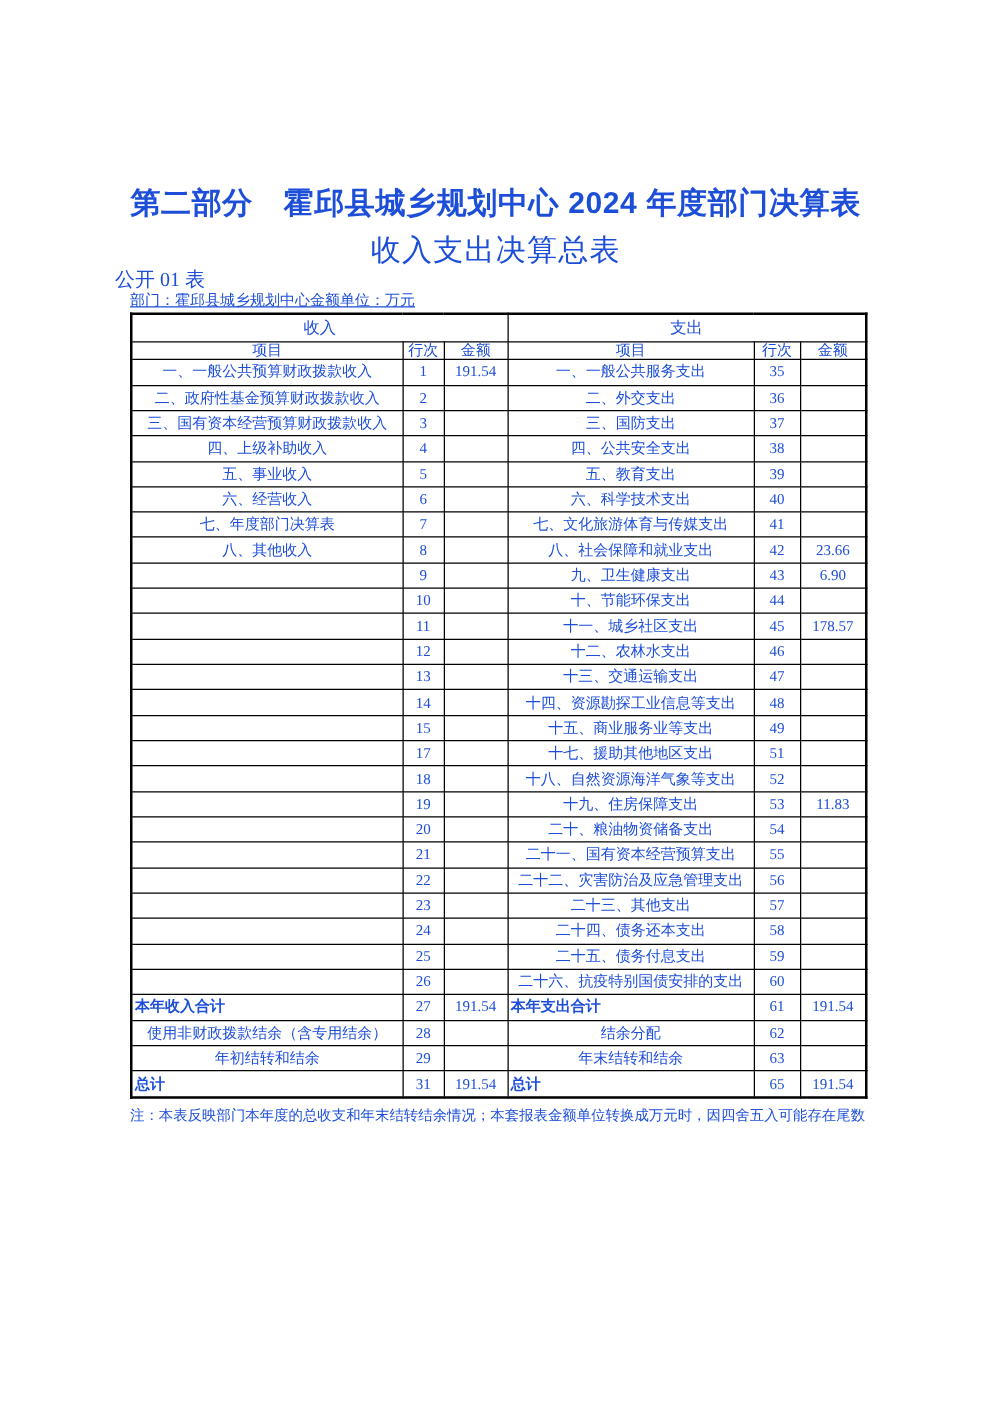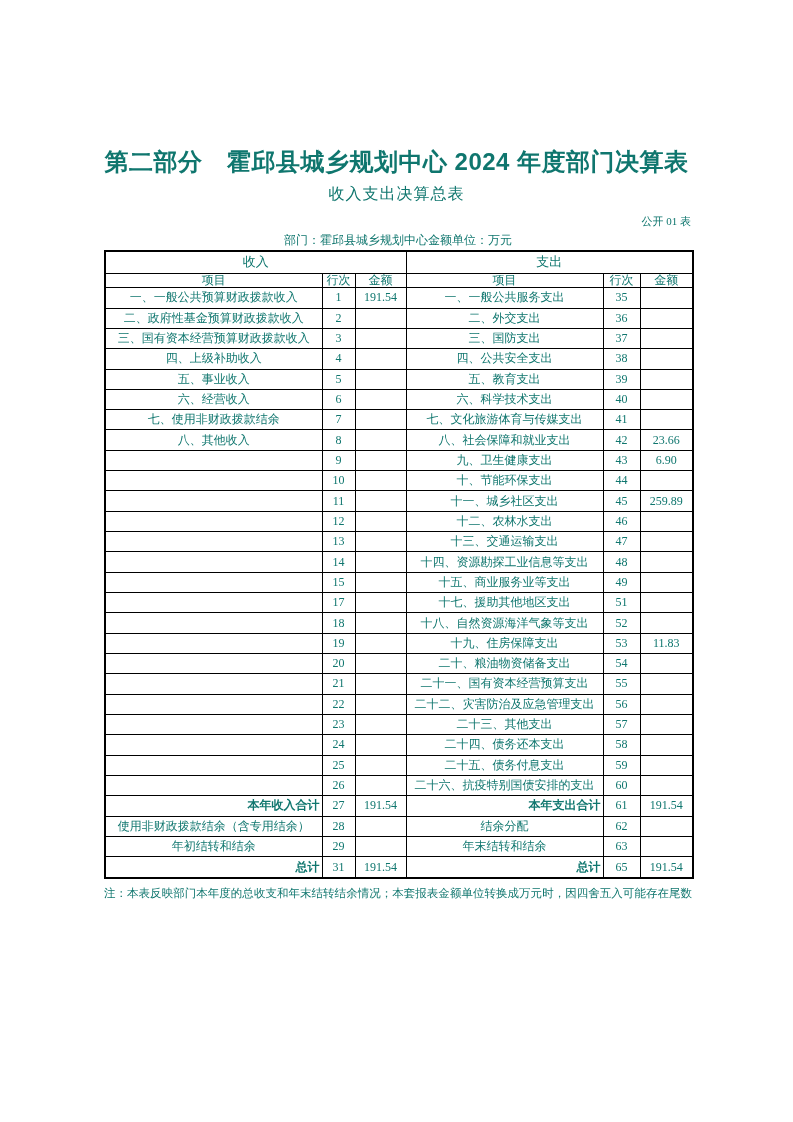--- a/index.html
+++ b/index.html
@@ -1,64 +1,65 @@
 <!DOCTYPE html>
 <html><head>
 <meta charset="utf-8">
 <style>
   html,body { margin:0; padding:0; background:#ffffff; }
   .page {
     position:relative;
     width:793px; height:902px;
     background:#ffffff;
-    color:#0f766e;
+    color:#1d4ed8;
     font-family:"Liberation Serif","DejaVu Serif",serif;
     overflow:hidden;
   }
   .doc-title {
     position:absolute; top:146px; left:0; width:100%;
     text-align:center;
     font-family:"Liberation Sans","DejaVu Sans",sans-serif;
     font-weight:bold; font-size:24px; letter-spacing:0.5px;
     margin:0;
   }
   .doc-subtitle {
     position:absolute; top:184px; left:0; width:100%;
     text-align:center;
-    font-weight:normal; font-size:16px; letter-spacing:1px;
+    font-weight:normal; font-size:24px; letter-spacing:1px;
     margin:0;
   }
   .table-code {
-    position:absolute; top:214px; left:103px; width:588px;
-    text-align:right; font-size:11px;
+    position:absolute; top:214px; left:92px; width:588px;
+    text-align:left; font-size:16px;
   }
   .meta-line {
     position:absolute; top:232px; left:104px; width:588px;
-    display:flex; justify-content:center;
+    display:flex; justify-content:flex-start;
     font-size:12px;
+    text-decoration:underline;
   }
   table.budget {
     position:absolute; left:104px; top:250px;
     width:588px; height:629px;
     border-collapse:collapse; table-layout:fixed;
     font-size:12px; line-height:1.1;
     border:2px solid #000;
   }
   table.budget th, table.budget td {
     border:1px solid #000;
     padding:0 2px;
     white-space:nowrap; overflow:hidden;
     font-weight:normal;
     text-align:center;
   }
   tr.section-row th { font-size:13px; height:21px;margin-top:12px; }
   td.item { text-align:left; }
   td.amt  { text-align:right; padding-right:2px; }
   td.line { text-align:center; }
-  tr.total-row td.item { font-weight:bold; text-align:right; }
+  tr.total-row td.item { font-weight:bold; text-align:left; }
   .footnote {
     position:absolute; top:882px; left:104px; width:588px;
     font-size:11.5px; line-height:23px;
     text-align:justify;
   }
   .page-number {
     position:absolute; top:992px; left:640px; width:76px;
     text-align:center; font-size:13px;
   }
 </style>
@@ -143,21 +144,21 @@
         </tr>
         <tr>
           <td class="item">六、经营收入</td>
           <td class="line">6</td>
           <td class="amt"></td>
           <td class="item">六、科学技术支出</td>
           <td class="line">40</td>
           <td class="amt"></td>
         </tr>
         <tr>
-          <td class="item">七、使用非财政拨款结余</td>
+          <td class="item">七、年度部门决算表</td>
           <td class="line">7</td>
           <td class="amt"></td>
           <td class="item">七、文化旅游体育与传媒支出</td>
           <td class="line">41</td>
           <td class="amt"></td>
         </tr>
         <tr>
           <td class="item">八、其他收入</td>
           <td class="line">8</td>
           <td class="amt"></td>
@@ -180,21 +181,21 @@
           <td class="item">十、节能环保支出</td>
           <td class="line">44</td>
           <td class="amt"></td>
         </tr>
         <tr>
           <td class="item"></td>
           <td class="line">11</td>
           <td class="amt"></td>
           <td class="item">十一、城乡社区支出</td>
           <td class="line">45</td>
-          <td class="amt">259.89</td>
+          <td class="amt">178.57</td>
         </tr>
         <tr>
           <td class="item"></td>
           <td class="line">12</td>
           <td class="amt"></td>
           <td class="item">十二、农林水支出</td>
           <td class="line">46</td>
           <td class="amt"></td>
         </tr>
         <tr>

